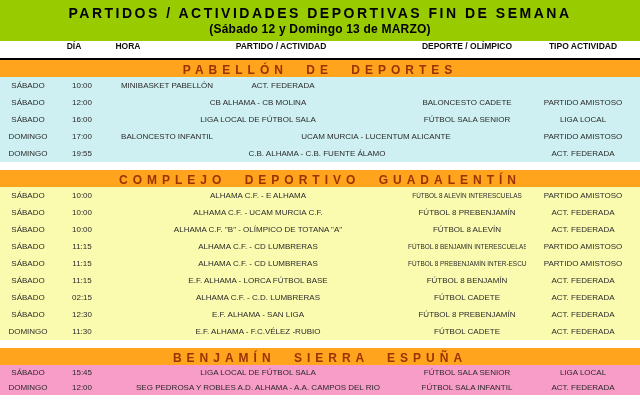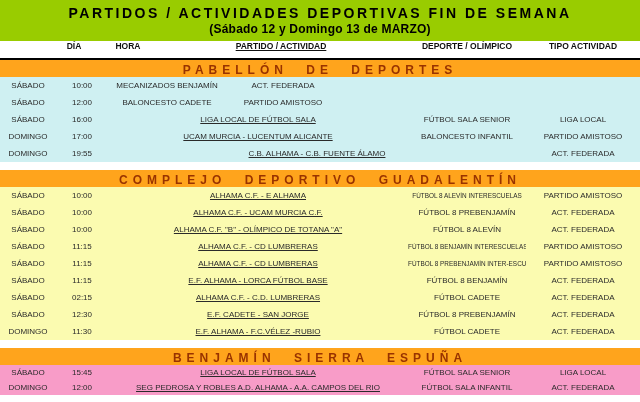--- a/index.html
+++ b/index.html
@@ -31,21 +31,21 @@
     width:100%;height:17px;background:#ffffff;
     display:flex;align-items:flex-start;padding-left:46px;
   }
   .colhead .c{
     font-size:8.5px;font-weight:bold;color:#111;text-align:center;white-space:nowrap;
   }
   .rule{width:100%;height:2px;background:var(--rule-color);}
 
   .c-dia{width:56px;}
   .c-hora{width:52px;}
-  .c-partido{flex:1;text-decoration:underline;}
+  .c-partido{flex:1;}
   .c-deporte{width:118px;}
   .c-tipo{width:114px;}
 
   .section-header{
     width:100%;height:17px;background:var(--section-bg);
     display:flex;align-items:flex-end;justify-content:center;
   }
   .section-title{
     font-size:12px;font-weight:bold;color:var(--section-text);
     letter-spacing:5px;word-spacing:10px;white-space:nowrap;
@@ -84,44 +84,45 @@
 
   <div id="sections">
   <section class="section">
     <div class="section-header">
       <span class="section-title">PABELLÓN DE DEPORTES</span>
     </div>
     <div class="rows" style="background: rgb(207, 240, 242);">
   <div class="row">
     <div class="cell c-dia">SÁBADO</div>
     <div class="cell c-hora">10:00</div>
-    <div class="cell c-deporte">MECANIZADOS BENJAMÍN</div>
+    <div class="cell c-deporte">MINIBASKET PABELLÓN</div>
     <div class="cell c-tipo">ACT. FEDERADA</div>
   </div>
 
   <div class="row">
     <div class="cell c-dia">SÁBADO</div>
     <div class="cell c-hora">12:00</div>
+    <div class="cell c-partido">CB ALHAMA - CB MOLINA</div>
     <div class="cell c-deporte">BALONCESTO CADETE</div>
     <div class="cell c-tipo">PARTIDO AMISTOSO</div>
   </div>
 
   <div class="row">
     <div class="cell c-dia">SÁBADO</div>
     <div class="cell c-hora">16:00</div>
     <div class="cell c-partido">LIGA LOCAL DE FÚTBOL SALA</div>
     <div class="cell c-deporte">FÚTBOL SALA SENIOR</div>
     <div class="cell c-tipo">LIGA LOCAL</div>
   </div>
 
   <div class="row">
     <div class="cell c-dia">DOMINGO</div>
     <div class="cell c-hora">17:00</div>
+    <div class="cell c-deporte">BALONCESTO INFANTIL</div>
     <div class="cell c-partido">UCAM MURCIA - LUCENTUM ALICANTE</div>
-    <div class="cell c-deporte">BALONCESTO INFANTIL</div>
     <div class="cell c-tipo">PARTIDO AMISTOSO</div>
   </div>
 
   <div class="row">
     <div class="cell c-dia">DOMINGO</div>
     <div class="cell c-hora">19:55</div>
     <div class="cell c-partido">C.B. ALHAMA - C.B. FUENTE ÁLAMO</div>
     <div class="cell c-tipo">ACT. FEDERADA</div>
   </div>
 </div>
@@ -185,21 +186,21 @@
     <div class="cell c-dia">SÁBADO</div>
     <div class="cell c-hora">02:15</div>
     <div class="cell c-partido">ALHAMA C.F. - C.D. LUMBRERAS</div>
     <div class="cell c-deporte">FÚTBOL CADETE</div>
     <div class="cell c-tipo">ACT. FEDERADA</div>
   </div>
 
   <div class="row">
     <div class="cell c-dia">SÁBADO</div>
     <div class="cell c-hora">12:30</div>
-    <div class="cell c-partido">E.F. CADETE - SAN JORGE</div>
+    <div class="cell c-partido">E.F. ALHAMA - SAN LIGA</div>
     <div class="cell c-deporte">FÚTBOL 8 PREBENJAMÍN</div>
     <div class="cell c-tipo">ACT. FEDERADA</div>
   </div>
 
   <div class="row">
     <div class="cell c-dia">DOMINGO</div>
     <div class="cell c-hora">11:30</div>
     <div class="cell c-partido">E.F. ALHAMA - F.C.VÉLEZ -RUBIO</div>
     <div class="cell c-deporte">FÚTBOL CADETE</div>
     <div class="cell c-tipo">ACT. FEDERADA</div>

